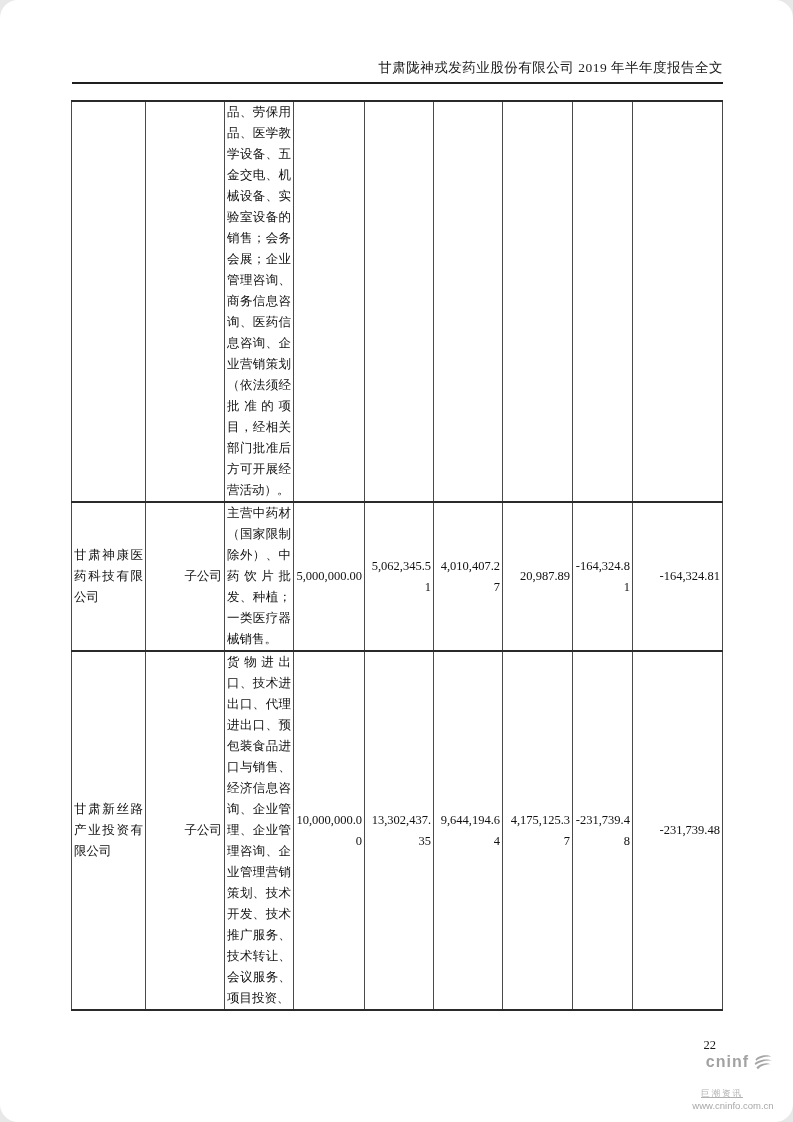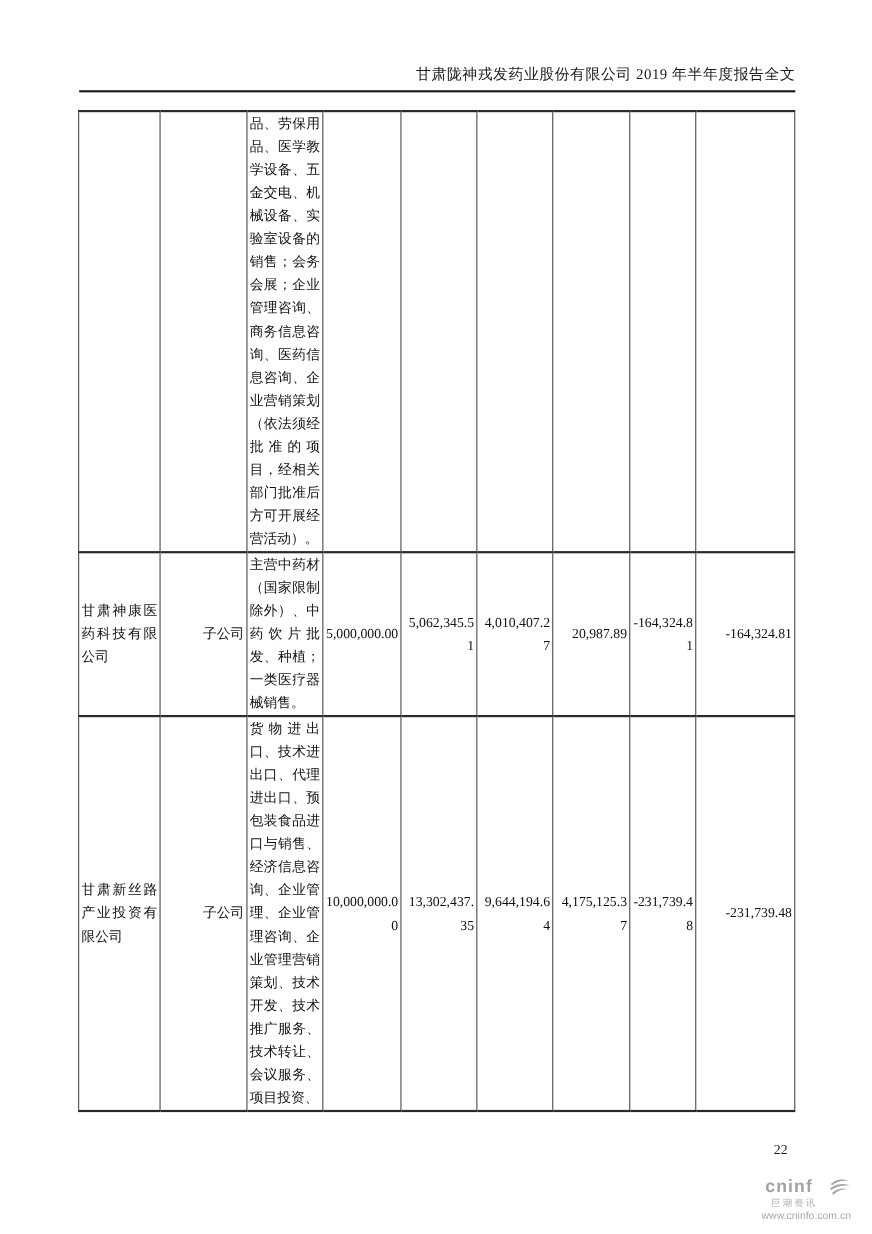--- a/index.html
+++ b/index.html
@@ -4,20 +4,21 @@
 <style>
   html,body{margin:0;padding:0;background:#e8e8e8;}
   .page{
     position:relative;
     width:793px;height:1122px;
     background:#ffffff;
     margin:0 auto;
     font-family:"Liberation Serif","DejaVu Serif",serif;
     color:#1a1a1a;
     overflow:hidden;
+    border-radius:18px;
   }
   
   .hdr{
     position:absolute; top:58px; left:72px; right:70px;
     text-align:right;
     font-size:13.5px; line-height:20px;
     letter-spacing:0.5px;
     color:#1a1a1a;
     white-space:nowrap;
   }
@@ -77,31 +78,31 @@
   }
   .wm{
     position:absolute; right:14px; bottom:10px;
     width:92px;
     text-align:center;
     color:#a6a6a6;
     font-family:"Liberation Sans","DejaVu Sans",sans-serif;
     user-select:none;
   }
   .wm-brandrow{
-    display:flex; align-items:center; justify-content:flex-end;
-    gap:14px; padding-right:6px;margin-top:36px;
+    display:flex; justify-content:flex-end;
+    gap:4px; padding-right:6px;margin-top:36px;
   }
   .wm-brand{
     font-size:16px; font-weight:bold; letter-spacing:1px;
     color:#a2a2a2; line-height:16px;
   }
   .wm-swirl{ width:20px; height:17px; display:block; }
   .wm-cn{
     font-size:8.5px; letter-spacing:2px; color:#b0b0b0;
-    line-height:9px; margin-top:1px; padding-right:22px;
+    line-height:9px; margin-top:18px; padding-right:22px;text-decoration:underline;
   }
   .wm-url{
     font-size:9.5px; color:#a8a8a8; line-height:12px; margin-top:2px;
     white-space:nowrap;
   }
 </style>
 </head>
 <body>
 
 <div class="page">

